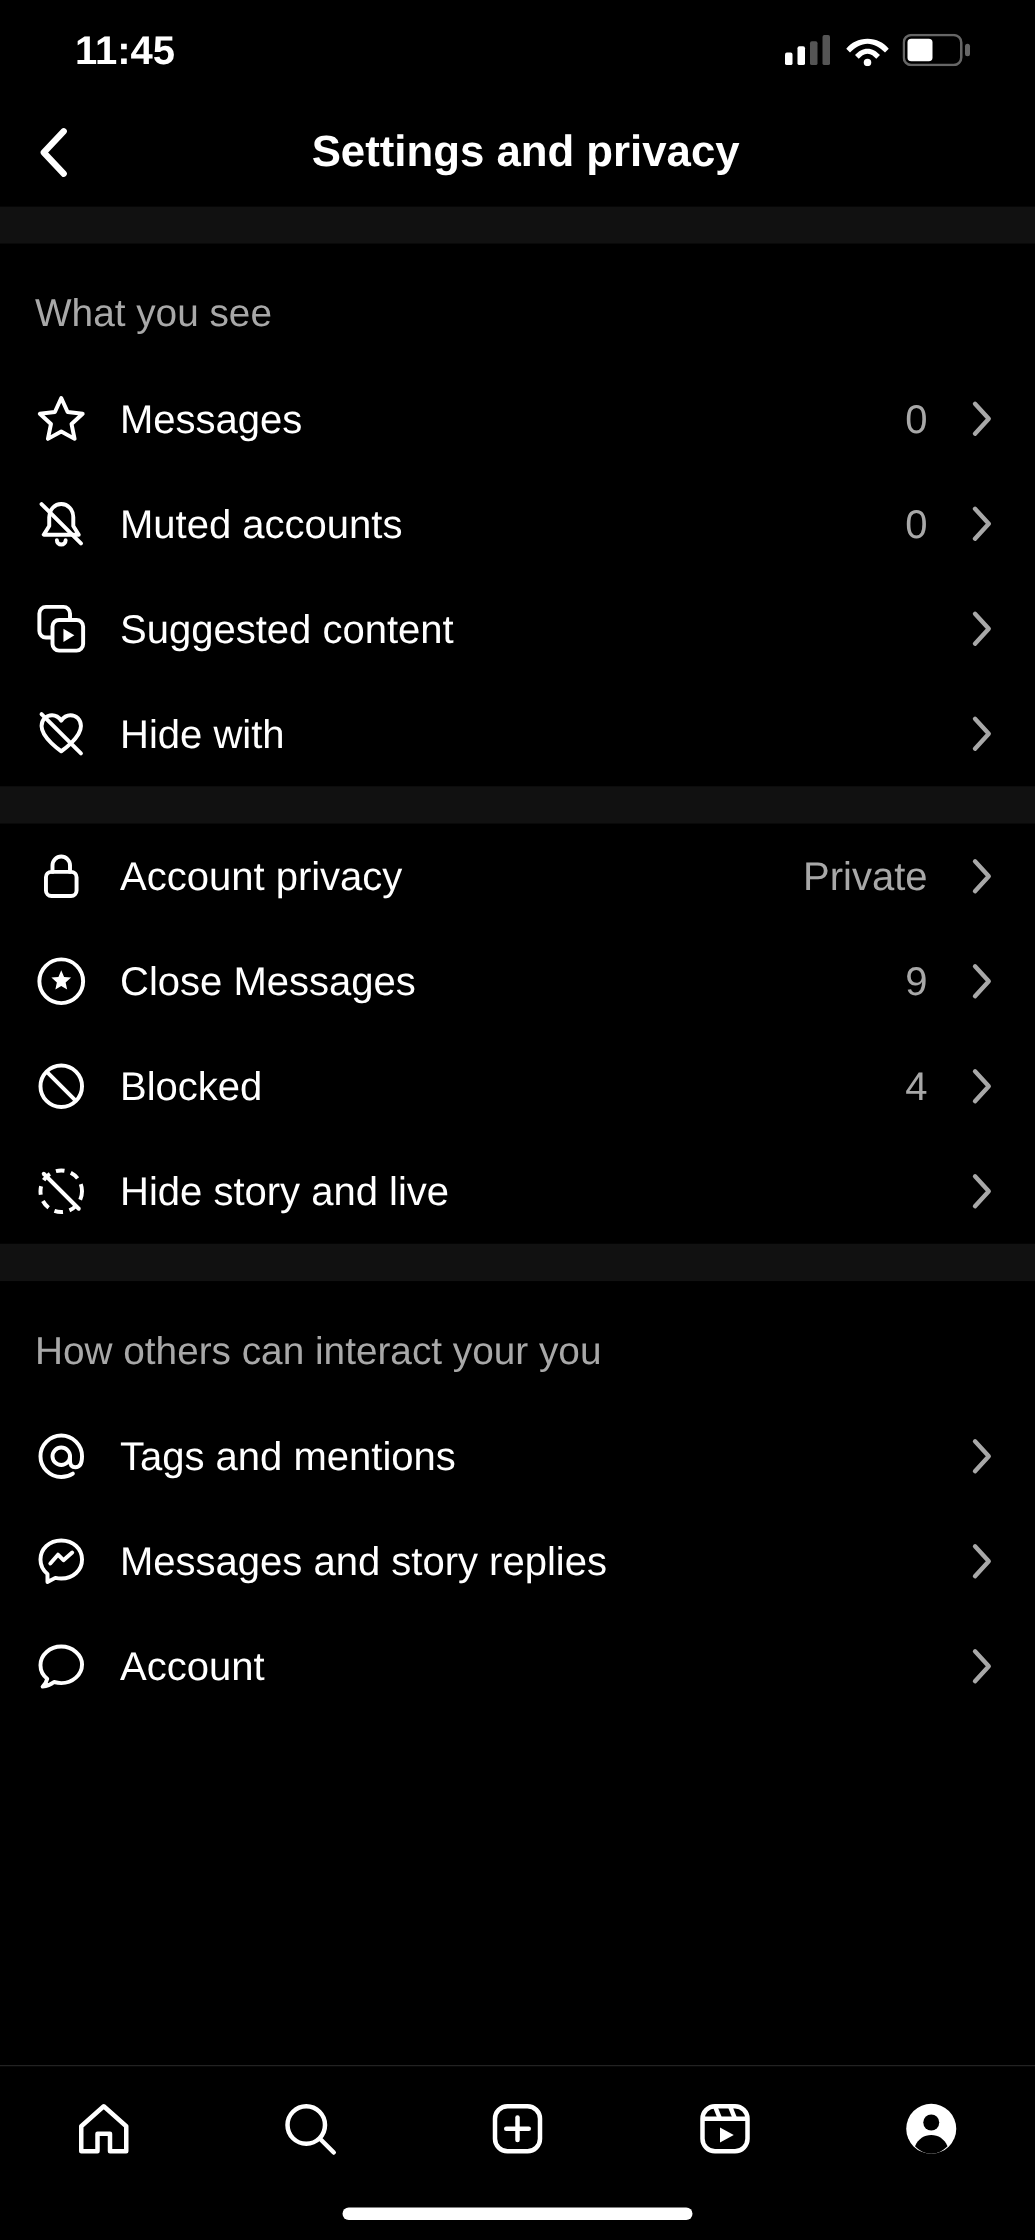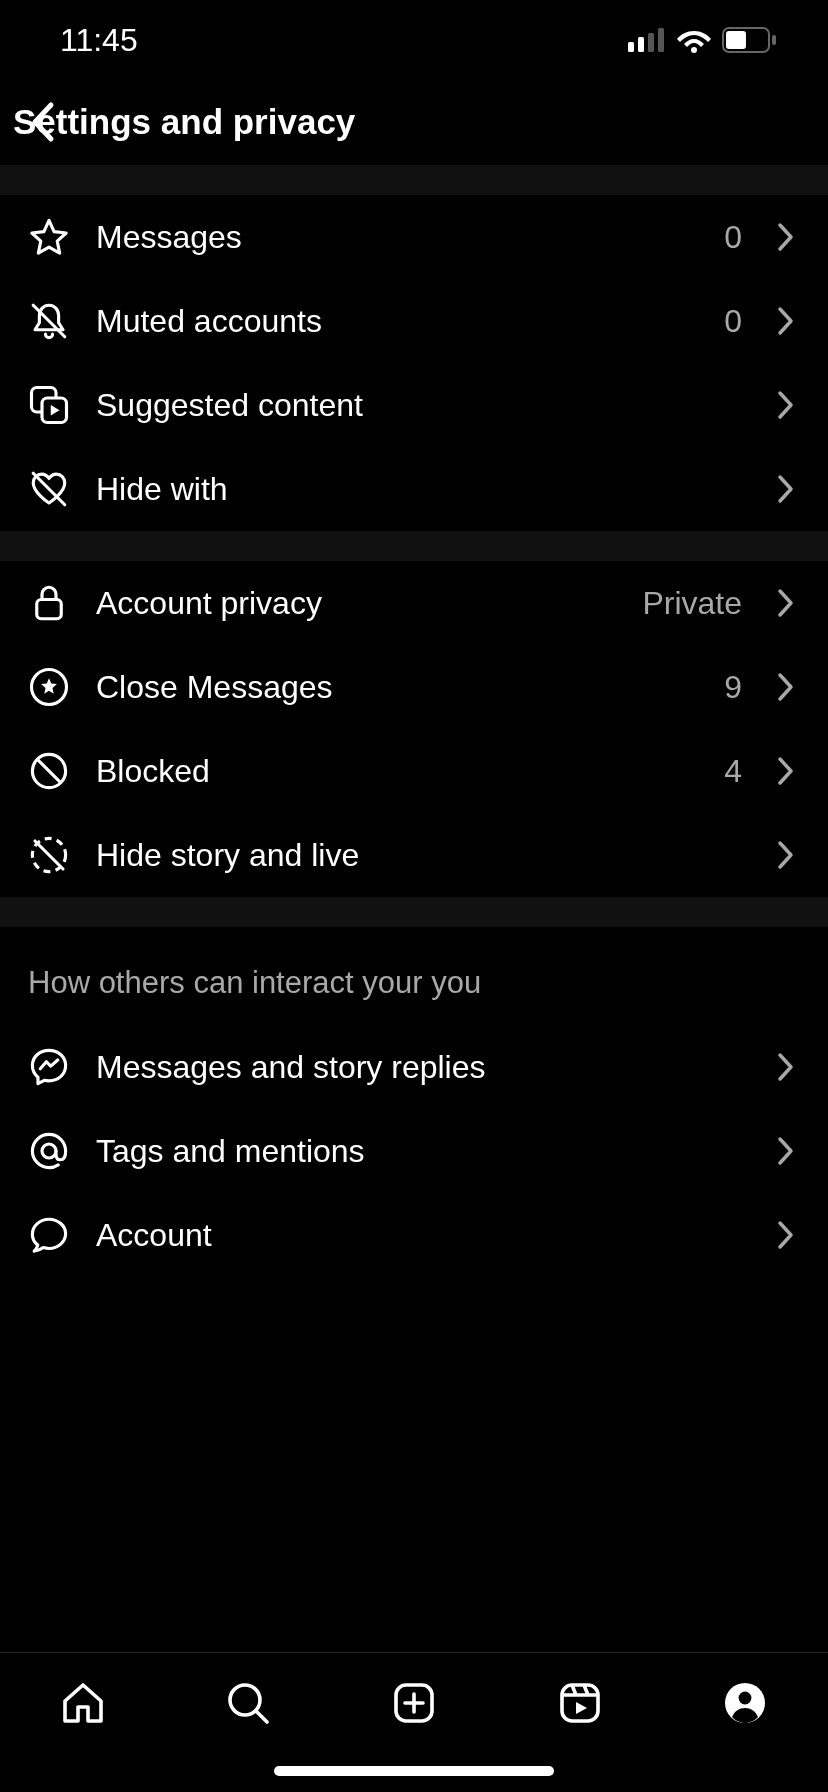--- a/index.html
+++ b/index.html
@@ -27,34 +27,35 @@
     
     .status-bar {
       height: 80px;
       display: flex;
       justify-content: space-between;
       align-items: center;
       padding: 0 50px 0 50px;
     }
     .status-time {
       font-size: 32px;
-      font-weight: 400;
+      font-weight: 700;
       color: #fff;
       padding-left: 10px;
     }
     .status-icons {
       display: flex;
       align-items: center;
       gap: 10px;
     }
     
     .header {
       height: 85px;
       display: flex;
       align-items: center;
+      justify-content: center;
       position: relative;
       border-bottom: 1px solid #000;
       padding-left: 13px;
     }
     .back-button {
       position: absolute;
       left: 12px;
       top: 50%;
       transform: translateY(-50%);
       width: 60px;
@@ -187,20 +188,21 @@
         <path d="M22 4 L6 21 L22 38" stroke="#fff" stroke-width="5" fill="none" stroke-linecap="round" stroke-linejoin="round"></path>
       </svg>
     </div>
     <div class="header-title">Settings and privacy</div>
   </div>
 
   <div class="content">
     <div class="spacer"></div>
 
     <div class="section">
+      <div class="section-header">What you see</div>
 
       <div class="row">
         <div class="row-icon">
           <svg width="42" height="42" viewBox="0 0 24 24">
               <path d="M12 2.5 L14.9 8.9 L21.8 9.7 L16.7 14.4 L18.1 21.2 L12 17.8 L5.9 21.2 L7.3 14.4 L2.2 9.7 L9.1 8.9 Z" fill="none" stroke="#fff" stroke-width="1.8" stroke-linejoin="round"></path>
             </svg>
         </div>
         <div class="row-label">Messages</div>
         <div class="row-value">0</div>
         <div class="row-chevron">
@@ -328,40 +330,40 @@
     </div>
 
     <div class="spacer"></div>
 
     <div class="section">
       <div class="section-header">How others can interact your you</div>
 
       <div class="row">
         <div class="row-icon">
           <svg width="42" height="42" viewBox="0 0 24 24">
+            <circle cx="12" cy="12" r="4" fill="none" stroke="#fff" stroke-width="1.8"></circle>
+            <path d="M16 12 L16 14 C16 16 17 17 18.5 17 C20.5 17 21.5 15 21.5 12 C21.5 6.8 17.2 2.5 12 2.5 C6.8 2.5 2.5 6.8 2.5 12 C2.5 17.2 6.8 21.5 12 21.5 C14 21.5 15.8 20.9 17.3 19.9" fill="none" stroke="#fff" stroke-width="1.8" stroke-linecap="round"></path>
+          </svg>
+        </div>
+        <div class="row-label">Tags and mentions</div>
+        <div class="row-chevron">
+          <svg width="18" height="30" viewBox="0 0 18 30">
+              <path d="M3 3 L14 15 L3 27" stroke="#a8a8a8" stroke-width="3.5" fill="none" stroke-linecap="round" stroke-linejoin="round"></path>
+            </svg>
+        </div>
+      </div>
+
+      <div class="row">
+        <div class="row-icon">
+          <svg width="42" height="42" viewBox="0 0 24 24">
             <path d="M12 2.5 C6.5 2.5 2.5 6.3 2.5 11.2 C2.5 13.9 3.7 16.2 5.7 17.8 L5.7 21.5 L9.3 19.6 C10.2 19.8 11.1 19.9 12 19.9 C17.5 19.9 21.5 16.1 21.5 11.2 C21.5 6.3 17.5 2.5 12 2.5 Z" fill="none" stroke="#fff" stroke-width="1.8" stroke-linejoin="round"></path>
             <path d="M7 13 L10.5 9 L13 11.5 L17 8" stroke="#fff" stroke-width="1.8" fill="none" stroke-linecap="round" stroke-linejoin="round"></path>
           </svg>
         </div>
         <div class="row-label">Messages and story replies</div>
-        <div class="row-chevron">
-          <svg width="18" height="30" viewBox="0 0 18 30">
-              <path d="M3 3 L14 15 L3 27" stroke="#a8a8a8" stroke-width="3.5" fill="none" stroke-linecap="round" stroke-linejoin="round"></path>
-            </svg>
-        </div>
-      </div>
-
-      <div class="row">
-        <div class="row-icon">
-          <svg width="42" height="42" viewBox="0 0 24 24">
-            <circle cx="12" cy="12" r="4" fill="none" stroke="#fff" stroke-width="1.8"></circle>
-            <path d="M16 12 L16 14 C16 16 17 17 18.5 17 C20.5 17 21.5 15 21.5 12 C21.5 6.8 17.2 2.5 12 2.5 C6.8 2.5 2.5 6.8 2.5 12 C2.5 17.2 6.8 21.5 12 21.5 C14 21.5 15.8 20.9 17.3 19.9" fill="none" stroke="#fff" stroke-width="1.8" stroke-linecap="round"></path>
-          </svg>
-        </div>
-        <div class="row-label">Tags and mentions</div>
         <div class="row-chevron">
           <svg width="18" height="30" viewBox="0 0 18 30">
               <path d="M3 3 L14 15 L3 27" stroke="#a8a8a8" stroke-width="3.5" fill="none" stroke-linecap="round" stroke-linejoin="round"></path>
             </svg>
         </div>
       </div>
 
       <div class="row">
         <div class="row-icon">
           <svg width="42" height="42" viewBox="0 0 24 24">

